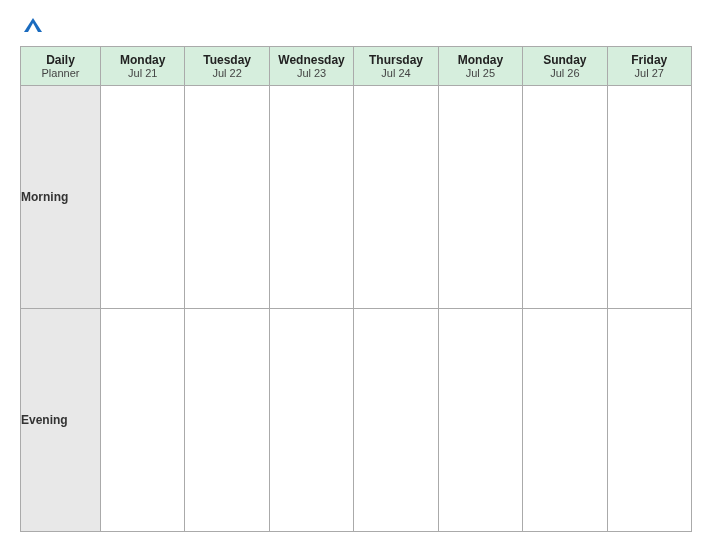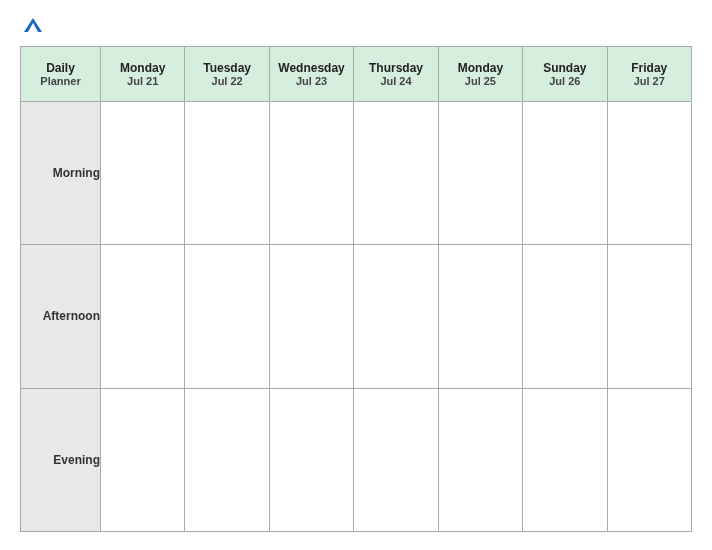--- a/index.html
+++ b/index.html
@@ -75,50 +75,50 @@
     }
 
     .planner-table th, .planner-table td {
       border: 1px solid #aaa;
     }
 
     
     .planner-table thead tr th {
       background-color: #d6eedd;
       text-align: center;
-      padding: 14px 4px;
+      padding: 6px 4px;
       font-size: 11.5px;
       font-weight: bold;
       color: #222;
     }
 
     .th-day-name {
       display: block;
       font-size: 12px;
       font-weight: bold;
     }
 
     .th-date {
       display: block;
       font-size: 11px;
-      font-weight: bold;
+      font-weight: normal;
       color: #444;
     }
 
     .col-label {
       width: 80px;
       font-size: 11.5px;
     }
 
     
     .planner-table tbody tr td {
       background-color: #fff;
       height: 115px;
       vertical-align: middle;
-      text-align: right;
+      text-align: left;
     }
 
     .planner-table tbody tr td.row-label {
       background-color: #e8e8e8;
       font-size: 12px;
       font-weight: bold;
       color: #333;
       width: 80px;
     }
   </style>
@@ -188,30 +188,20 @@
         <td class="row-label">Morning</td>
         <td></td>
         <td></td>
         <td></td>
         <td></td>
         <td></td>
         <td></td>
         <td></td>
       </tr>
       <tr>
-        <td class="row-label">Afternoon</td>
-        <td></td>
-        <td></td>
-        <td></td>
-        <td></td>
-        <td></td>
-        <td></td>
-        <td></td>
-      </tr>
-      <tr>
         <td class="row-label">Evening</td>
         <td></td>
         <td></td>
         <td></td>
         <td></td>
         <td></td>
         <td></td>
         <td></td>
       </tr>
     </tbody>

